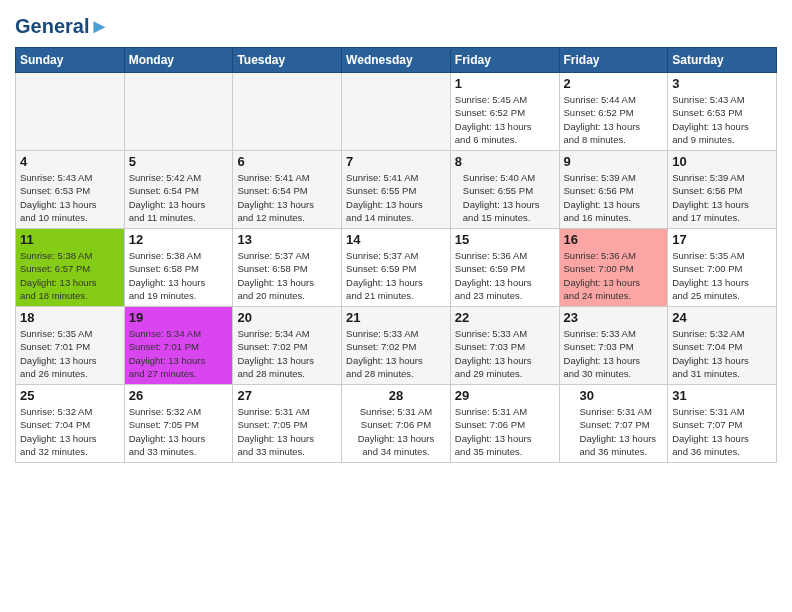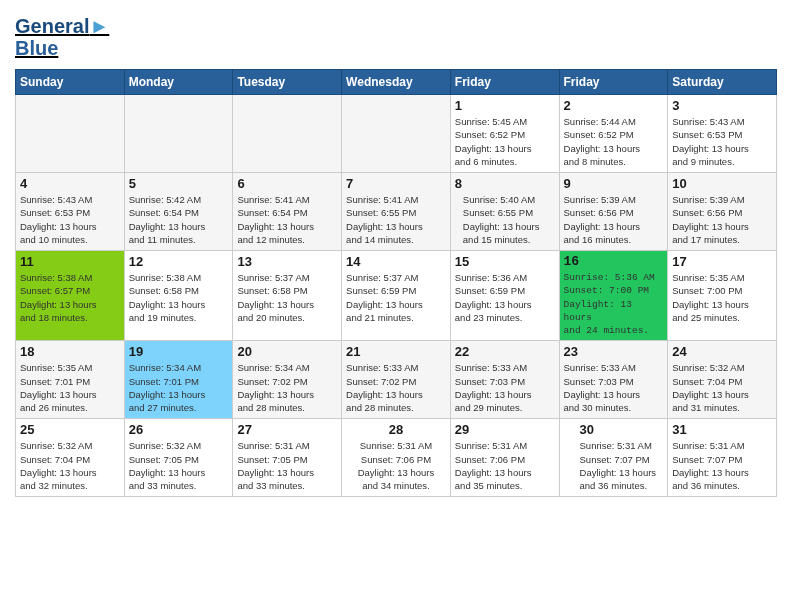--- a/index.html
+++ b/index.html
@@ -12,21 +12,20 @@
     }
     .container {
       width: 792px;
       padding: 15px 15px 10px 15px;
     }
     .header {
       display: flex;
       justify-content: space-between;
       align-items: center;
       margin-bottom: 10px;
-      text-decoration: underline;
     }
     .logo {
       display: flex;
       align-items: center;
     }
     .title-block {
       text-align: right;
     }
     .month-year {
       font-size: 32px;
@@ -81,21 +80,20 @@
 
 <div class="container">
   <div class="header">
     <div class="logo">
       <div>
         <div style="display:flex;align-items:center;">
           <div style="font-size:20px;font-weight:bold;color:#1a4a7c;line-height:1.1;">
             General<span style="color:#4a9fd4;">►</span>
           </div>
         </div>
-        <div style="font-size:20px;font-weight:bold;color:#2a6099;line-height:1.1;">Blue</div>
       </div>
     </div>
     <div class="title-block">
       <div class="month-year"></div>
       <div class="location"></div>
     </div>
   </div>
 
   <table>
     <thead>
@@ -217,21 +215,21 @@
 Daylight: 13 hours
 and 21 minutes.</div>
           </td>
           <td style="background: rgb(255, 255, 255);">
             <span class="day-num">15</span>
             <div class="day-info" style="white-space: pre-line;">Sunrise: 5:36 AM
 Sunset: 6:59 PM
 Daylight: 13 hours
 and 23 minutes.</div>
           </td>
-          <td style="background: #22c55e; font-family: Liberation Mono, monospace;">
+          <td style="background: #fca5a5;">
             <span class="day-num">16</span>
             <div class="day-info" style="white-space: pre-line;">Sunrise: 5:36 AM
 Sunset: 7:00 PM
 Daylight: 13 hours
 and 24 minutes.</div>
           </td>
           <td style="background: rgb(255, 255, 255);">
             <span class="day-num">17</span>
             <div class="day-info" style="white-space: pre-line;">Sunrise: 5:35 AM
 Sunset: 7:00 PM
@@ -240,21 +238,21 @@
           </td>
         </tr>
         <tr>
           <td style="background: rgb(245, 245, 245);">
             <span class="day-num">18</span>
             <div class="day-info" style="white-space: pre-line;">Sunrise: 5:35 AM
 Sunset: 7:01 PM
 Daylight: 13 hours
 and 26 minutes.</div>
           </td>
-          <td style="background: #7dd3fc; margin-top: 10px;">
+          <td style="background: #d946ef; margin-top: 10px;">
             <span class="day-num">19</span>
             <div class="day-info" style="white-space: pre-line;">Sunrise: 5:34 AM
 Sunset: 7:01 PM
 Daylight: 13 hours
 and 27 minutes.</div>
           </td>
           <td style="background: rgb(245, 245, 245);">
             <span class="day-num">20</span>
             <div class="day-info" style="white-space: pre-line;">Sunrise: 5:34 AM
 Sunset: 7:02 PM

